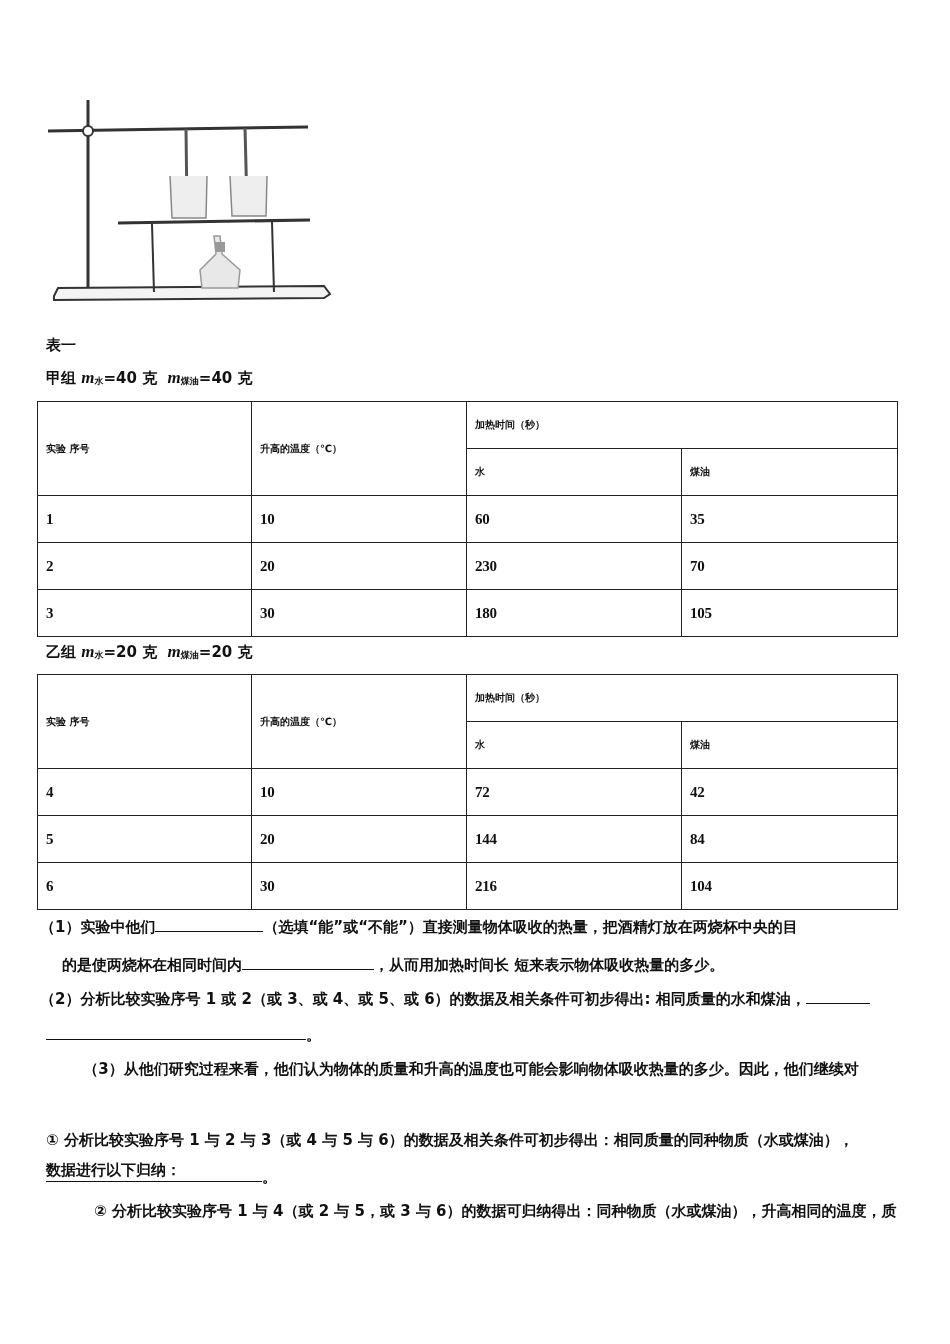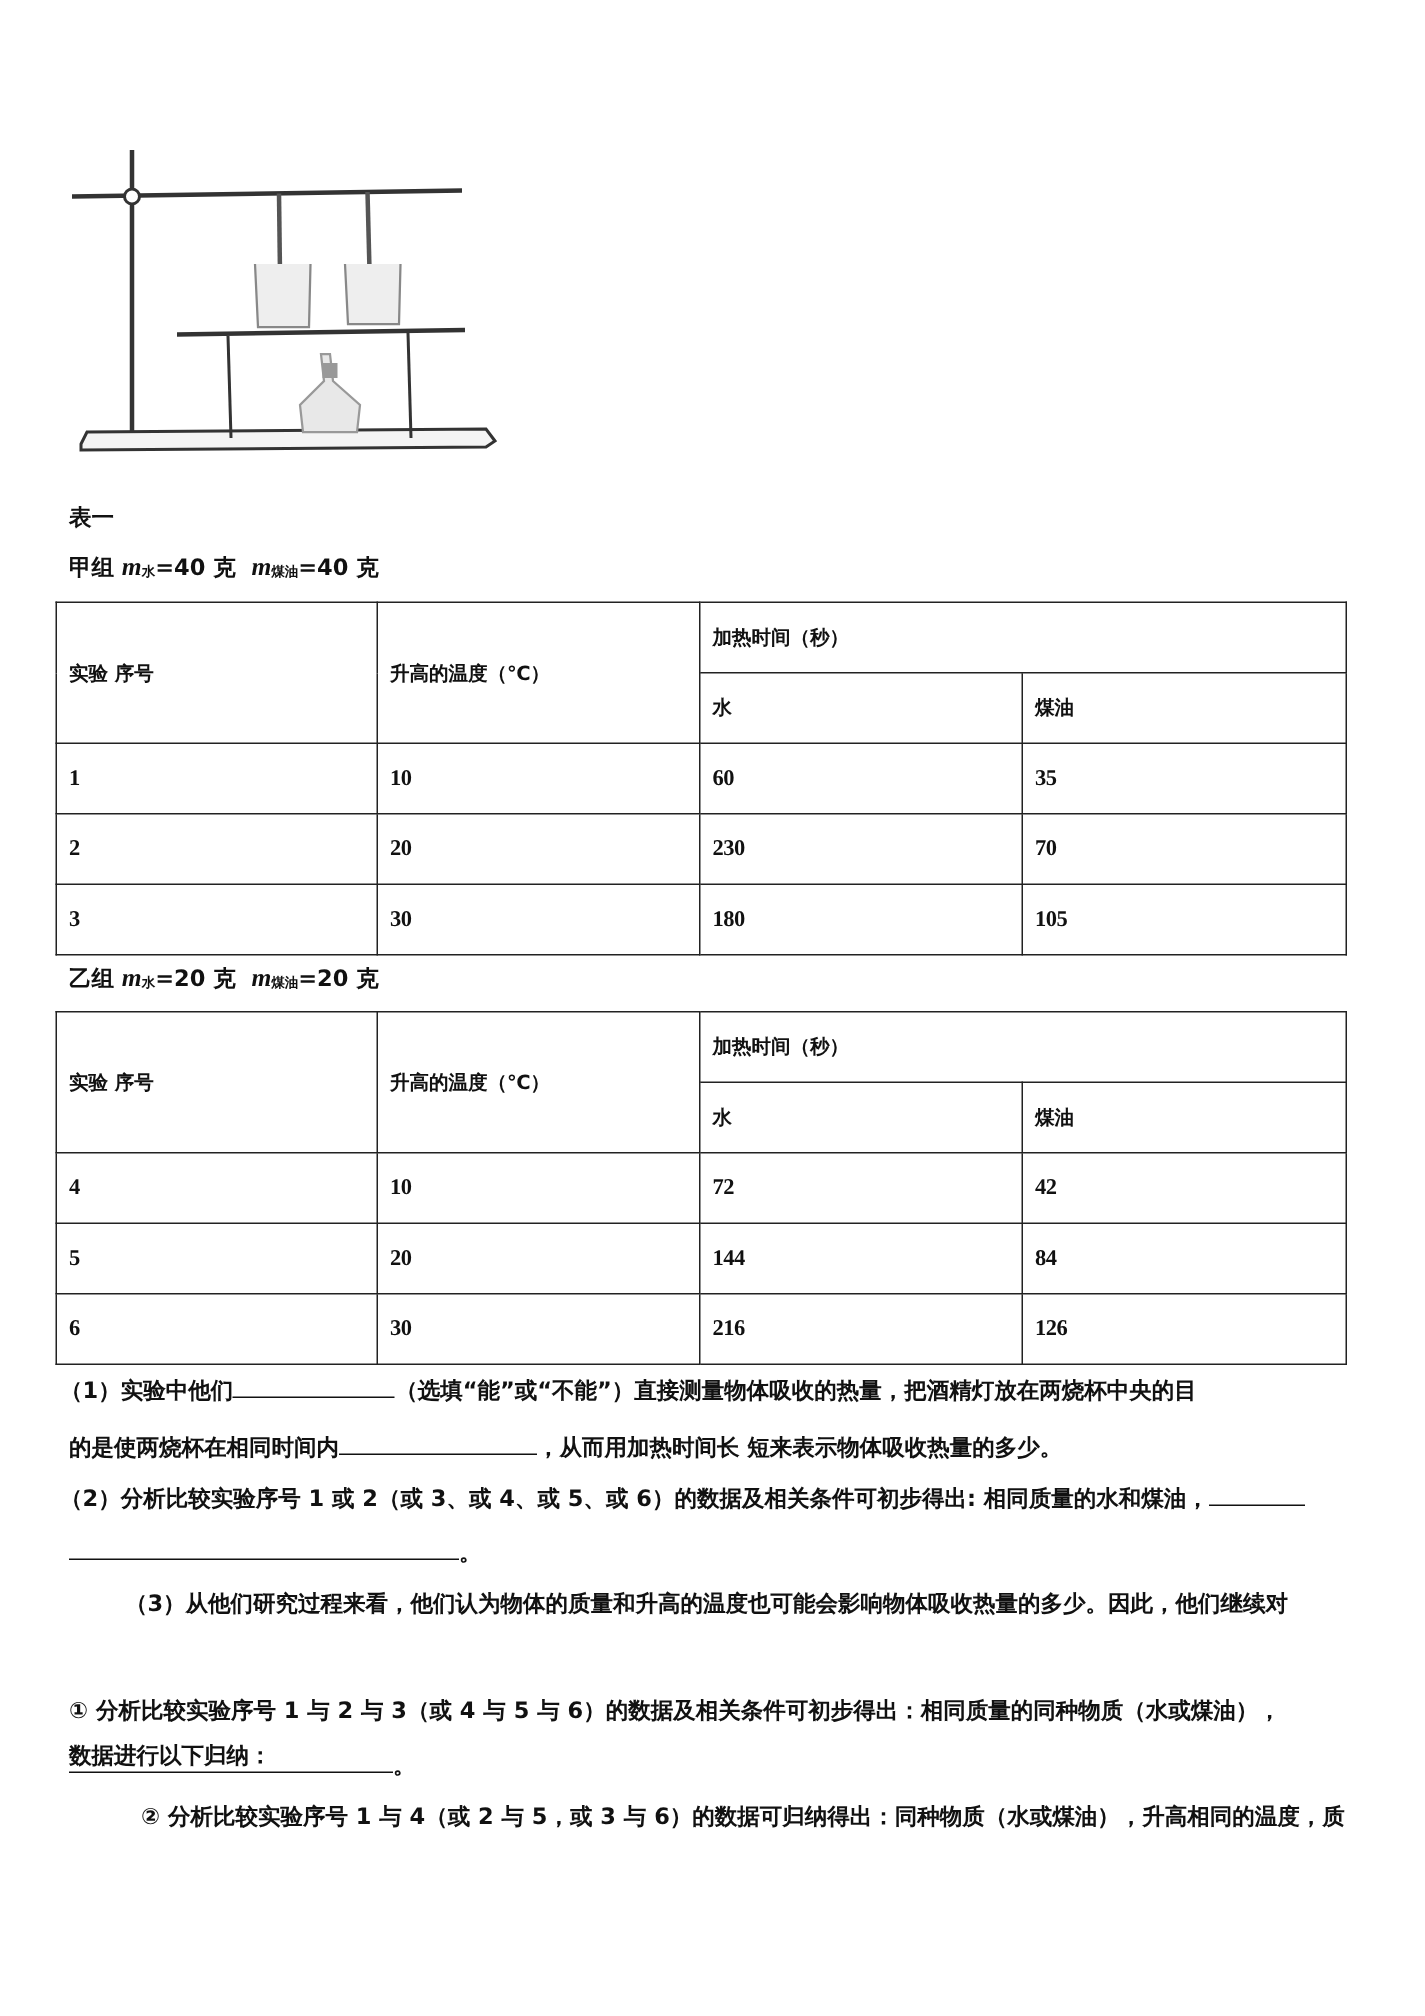--- a/index.html
+++ b/index.html
@@ -16,21 +16,21 @@
     line-height: 20px; white-space: nowrap;
   }
   .label i { font-family: "Liberation Serif", serif; font-size: 17px; }
   .label sub { font-size: 9px; vertical-align: -1px; }
   table.data {
     position: absolute; left: 37px; width: 860px; border-collapse: collapse;
     table-layout: fixed;
   }
   table.data td {
     border: 1.5px solid #222; padding: 0 8px; height: 46px;
-    font-size: 13px; font-weight: bold; vertical-align: middle;
+    font-size: 10px; font-weight: bold; vertical-align: middle;
   }
   table.data td.num {
     font-family: "Liberation Serif", serif; font-size: 15px;
     letter-spacing: -0.3px;
   }
   .para {
     position: absolute; left: 46px; width: 862px; font-size: 15px;
     font-weight: bold; line-height: 20px; white-space: nowrap;
   }
   .blank {
@@ -146,29 +146,29 @@
   <tr>
     <td class="num">5</td>
     <td class="num">20</td>
     <td class="num">144</td>
     <td class="num">84</td>
   </tr>
   <tr>
     <td class="num">6</td>
     <td class="num">30</td>
     <td class="num">216</td>
-    <td class="num">126</td>
+    <td class="num">104</td>
   </tr>
 </tbody>
   </table>
 
 <div class="para" style="top:916px;left:40px;">
   <span>（1）实验中他们</span><span class="blank" style="width:108px;"></span><span>（选填“能”或“不能”）直接测量物体吸收的热量，把酒精灯放在两烧杯中央的目</span>
 </div>
-<div class="para" style="top:954px;">
+<div class="para" style="top:954px;margin-left:16px;">
   <span>的是使两烧杯在相同时间内</span><span class="blank" style="width:132px;"></span><span>，从而用加热时间长 短来表示物体吸收热量的多少。</span>
 </div>
 
 <div class="para" style="top:988px;left:40px;">
   <span>（2）分析比较实验序号 1 或 2（或 3、或 4、或 5、或 6）的数据及相关条件可初步得出: 相同质量的水和煤油，</span><span class="blank" style="width:64px;"></span>
 </div>
 <div class="para" style="top:1024px;">
   <span class="blank" style="width:260px;"></span><span>。</span>
 </div>
 

